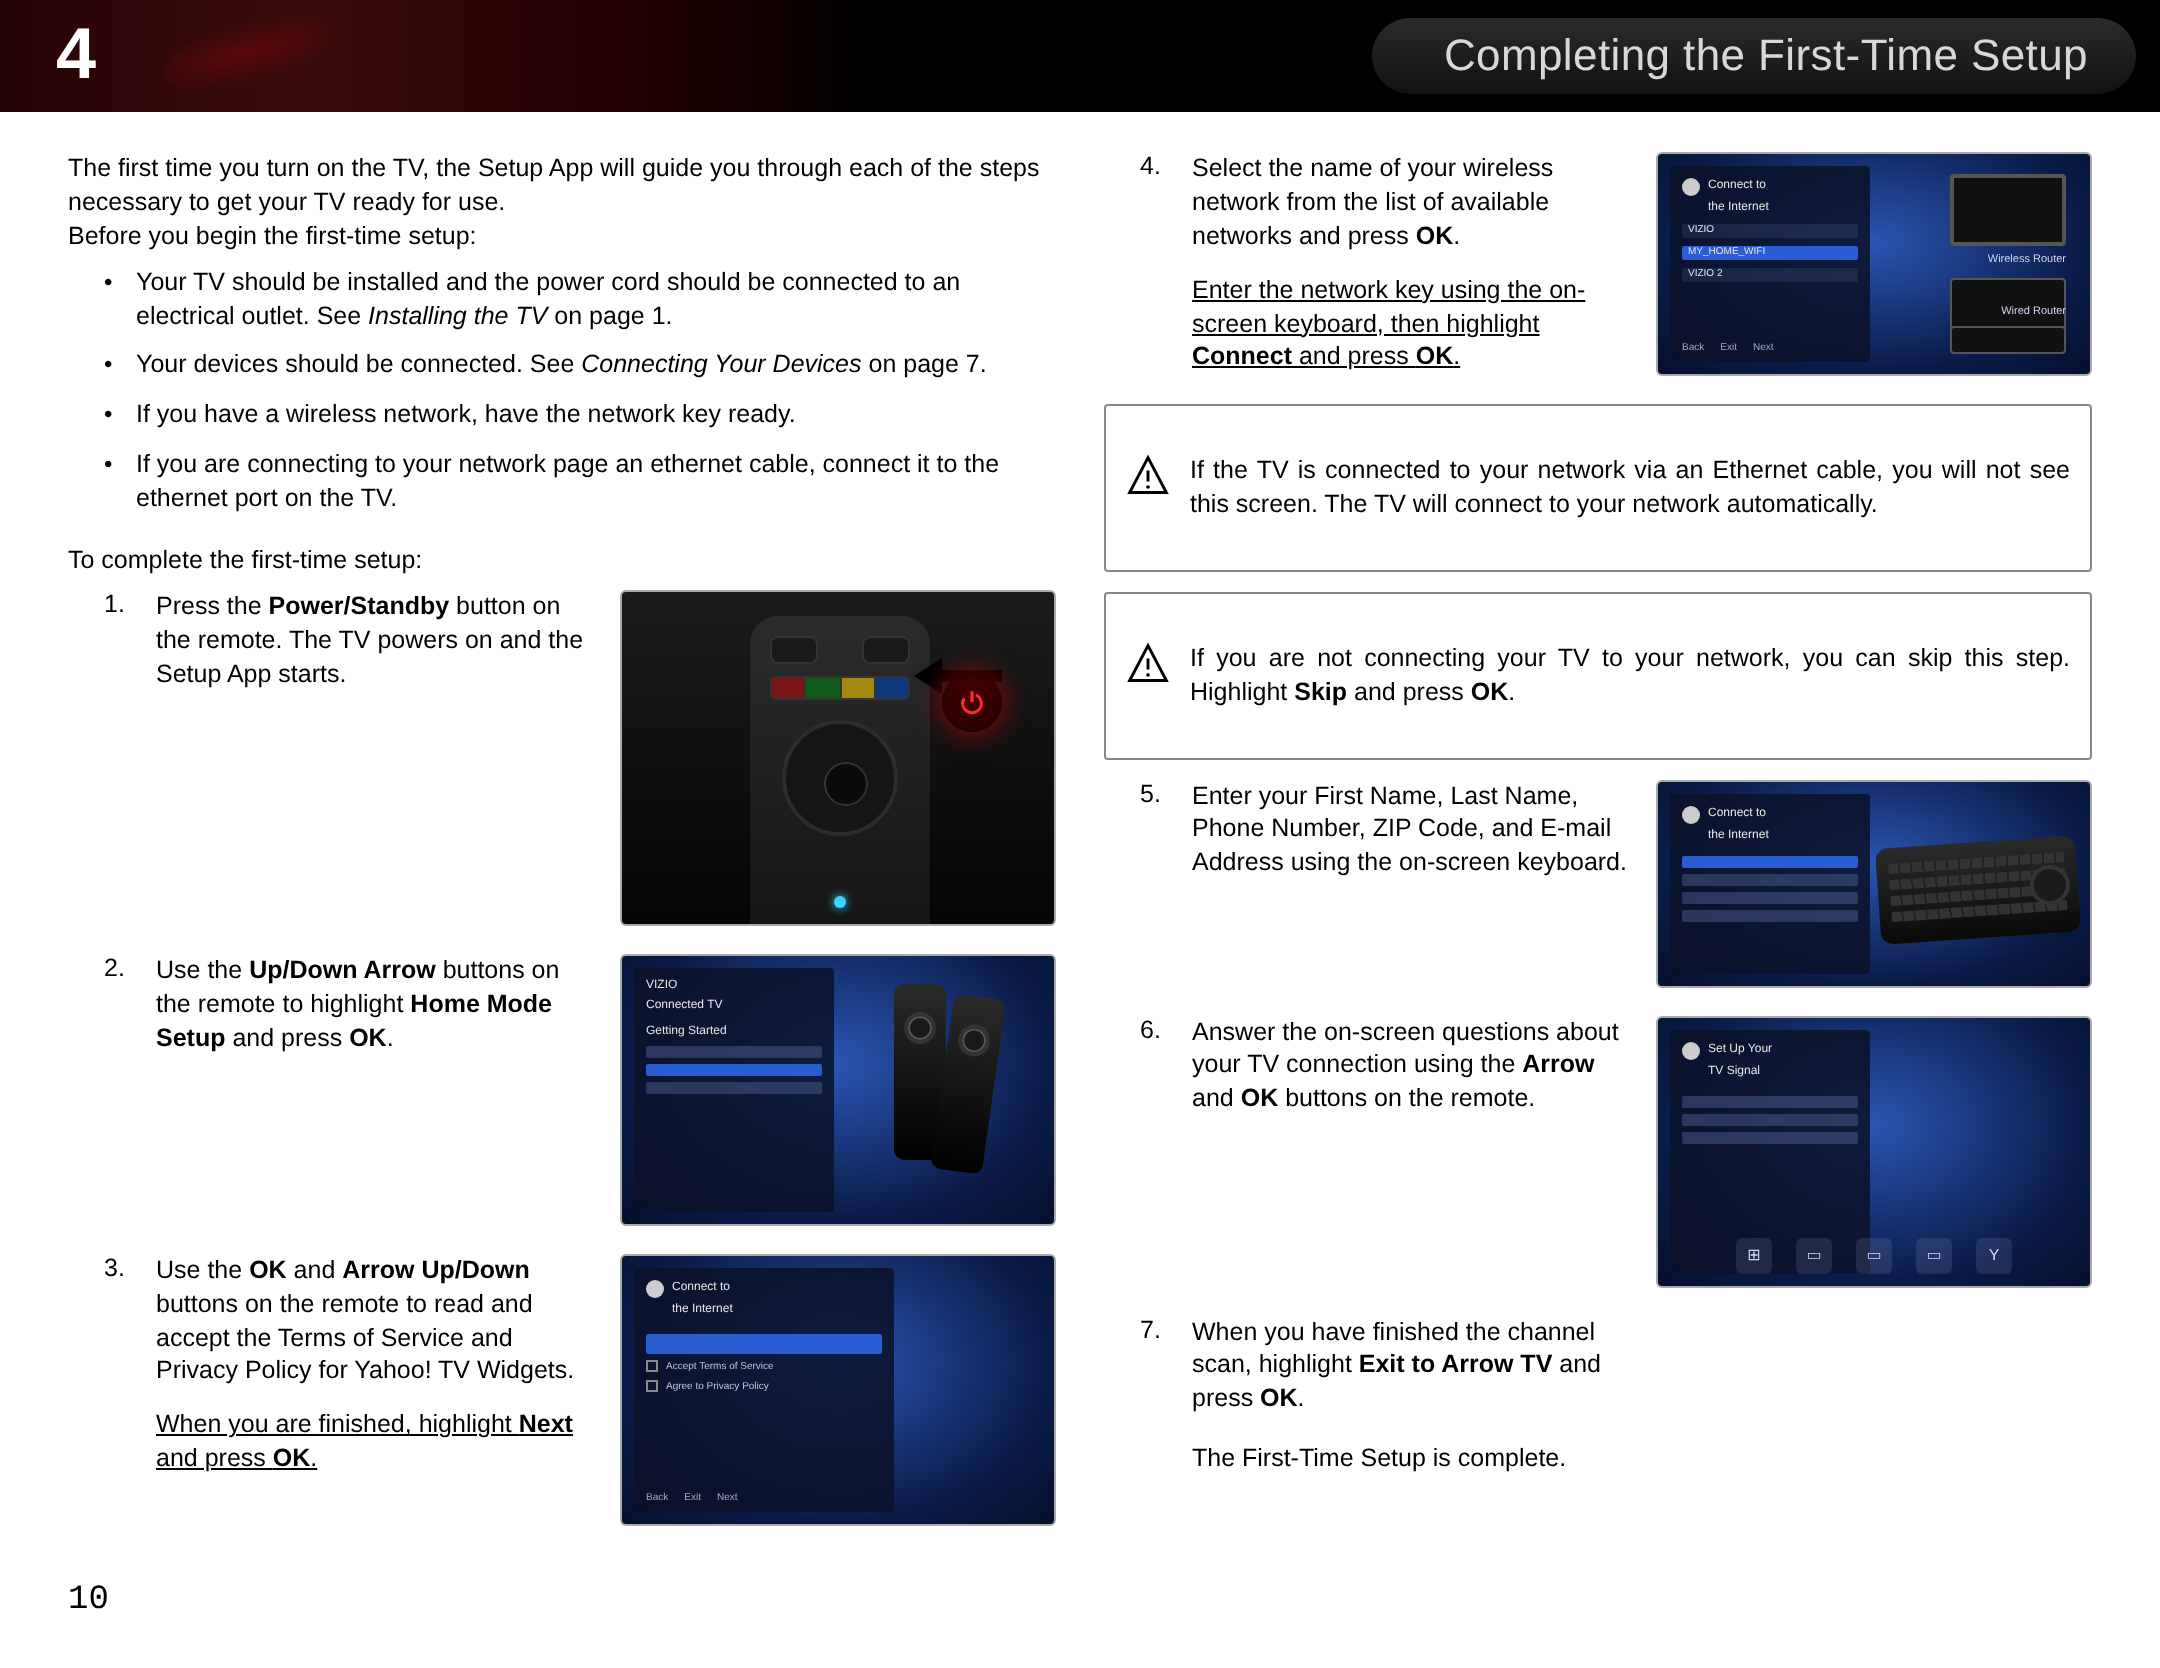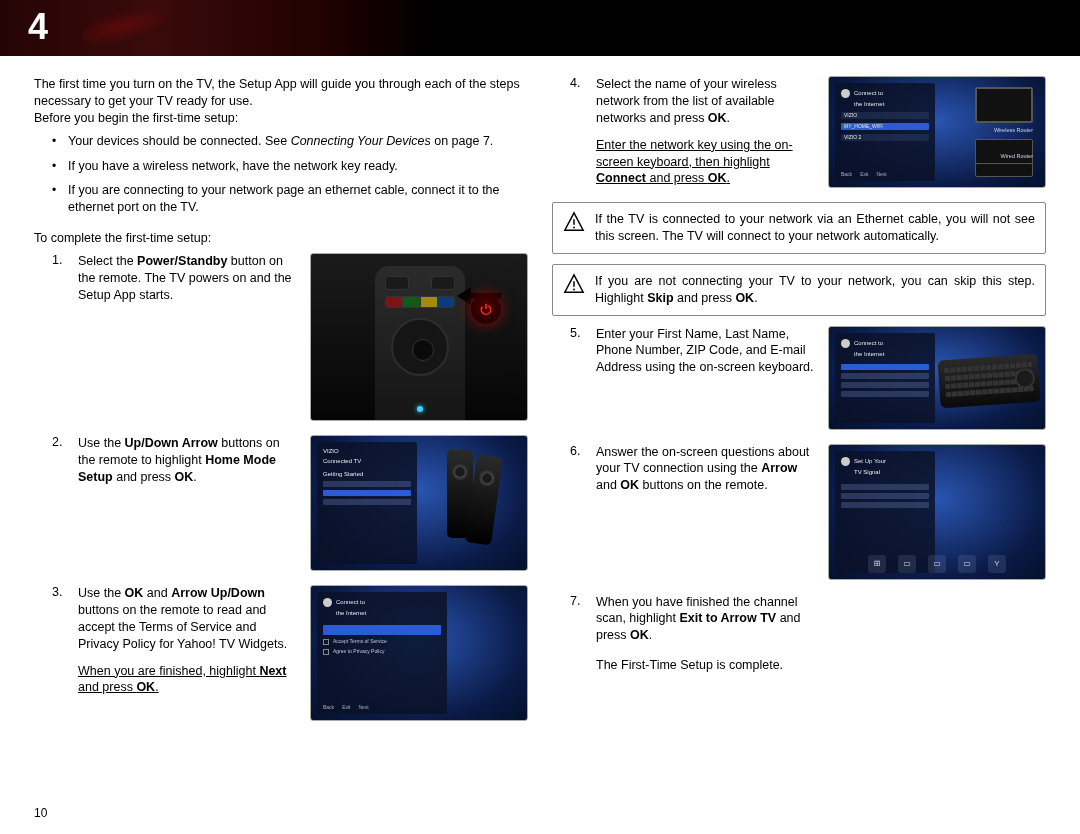--- a/index.html
+++ b/index.html
@@ -58,28 +58,28 @@
   .fig-remote .pwr { position:absolute; right:26px; top:40px; width:30px; height:30px; border-radius:50%; background:radial-gradient(circle at 50% 40%, #4b0000, #1a0000); display:flex; align-items:center; justify-content:center; box-shadow:0 0 14px rgba(255,0,0,0.6); }
   .fig-remote .pwr svg{ width:16px; height:16px; }
   .fig-remote .arrow2 { position:absolute; left:156px; top:36px; width:48px; height:12px; }
   .fig-remote .arrow2::before { content:""; position:absolute; left:0; top:3px; width:34px; height:6px; background:#000; }
   .fig-remote .arrow2::after { content:""; position:absolute; left:-10px; top:-3px; width:0; height:0; border-top:9px solid transparent; border-bottom:9px solid transparent; border-right:14px solid #000; }
   .fig-remote .dpad { position:absolute; left:80px; top:64px; width:58px; height:58px; border-radius:50%; background:#151515; border:2px solid #2d2d2d; }
   .fig-remote .dpad::after{ content:""; position:absolute; left:19px; top:19px; width:20px; height:20px; border-radius:50%; background:#0a0a0a; border:1px solid #333;}
   .fig-remote .bluedot{ position:absolute; left:106px; bottom:8px; width:6px; height:6px; border-radius:50%; background:#3ad4ff; box-shadow:0 0 5px #3ad4ff;}
 
   
-  .note { display:flex; border:1px solid #888; border-radius:2px; padding:8px 10px; gap:10px; margin-bottom:10px; align-items:flex-start; }
+  .note { display:flex; border:1px solid #888; border-radius:2px; padding:24px 10px; gap:10px; margin-bottom:10px; align-items:flex-start; }
   .note .tri { width:22px; height:22px; flex-shrink:0; display:flex; align-items:center; justify-content:center; }
   .note .tri svg { width:22px; height:22px; }
   .note .ntxt { font-size:12.5px; line-height:1.35; text-align:justify; }
 
   .complete { font-weight:normal; font-size:12.5px; margin-top:4px; }
 
-  .pagenum { position:absolute; left:34px; bottom:14px; font-size:12px; }
+  .pagenum { position:absolute; left:34px; bottom:24px; font-size:17px;font-family:Liberation Mono, monospace; }
 
   b { font-weight:bold; }
   i, em { font-style:italic; }
 
   
   .shot4 .rightdevs { position:absolute; right:6px; top:6px; width:104px; height:calc(100% - 12px); }
   .shot4 .rightdevs .tvbox { width:58px; height:36px; background:#111; border:2px solid #555; border-radius:2px; position:absolute; right:6px; top:4px; }
   .shot4 .rightdevs .lbl { position:absolute; right:6px; font-size:5.5px; color:#cfd6ef; }
   .shot4 .rightdevs .l1 { top:44px; } .shot4 .rightdevs .l2 { bottom:22px; }
   .shot4 .rightdevs .router { position:absolute; right:6px; top:56px; width:58px; height:26px; background:#111; border:1px solid #555; border-radius:2px; }
@@ -102,44 +102,50 @@
   .shot .panel .chk { width:6px; height:6px; border:1px solid #888; display:inline-block; margin-right:4px; vertical-align:middle;}
   .shot .panel .minitext { font-size:5px; color:#bfc6da; line-height:7px; display:block; margin:3px 0; }
 
 </style>
 </head>
 <body>
 
 <div class="header">
   <div class="swoosh"></div>
   <div class="num">4</div>
+  <div class="title-pill">
+    <span>Completing the First-Time Setup</span>
+  </div>
 </div>
 
 <div class="page">
 
   <div class="col">
     <p class="intro">The first time you turn on the TV, the Setup App will guide you through each of the steps necessary to get your TV ready for use.</p>
     <p class="lead">Before you begin the first-time setup:</p>
 
     <ul class="bul">
       <li>
+        <span>Your TV should be installed and the power cord should be connected to an electrical outlet. See </span><em>Installing the TV</em><span> on page 1.</span>
+      </li>
+      <li>
         <span>Your devices should be connected. See </span><em>Connecting Your Devices</em><span> on page 7.</span>
       </li>
       <li>If you have a wireless network, have the network key ready.</li>
       <li>If you are connecting to your network page an ethernet cable, connect it to the ethernet port on the TV.</li>
     </ul>
 
     <p class="lead">To complete the first-time setup:</p>
 
     <ol class="steps">
 
       <li>
         <div class="n">1.</div>
         <div class="txt">
-          <div class="para"><span>Select the </span><b>Power/Standby</b><span> button on the remote. The TV powers on and the Setup App starts.</span></div>
+          <div class="para"><span>Press the </span><b>Power/Standby</b><span> button on the remote. The TV powers on and the Setup App starts.</span></div>
         </div>
         <div class="imgslot">
           <div class="fig-remote">
             <div class="body"></div>
             <div class="btn b1"></div>
               <div class="btn b2"></div>
             <div class="strip">
                 <span></span>
                 <span></span>
                 <span></span>

